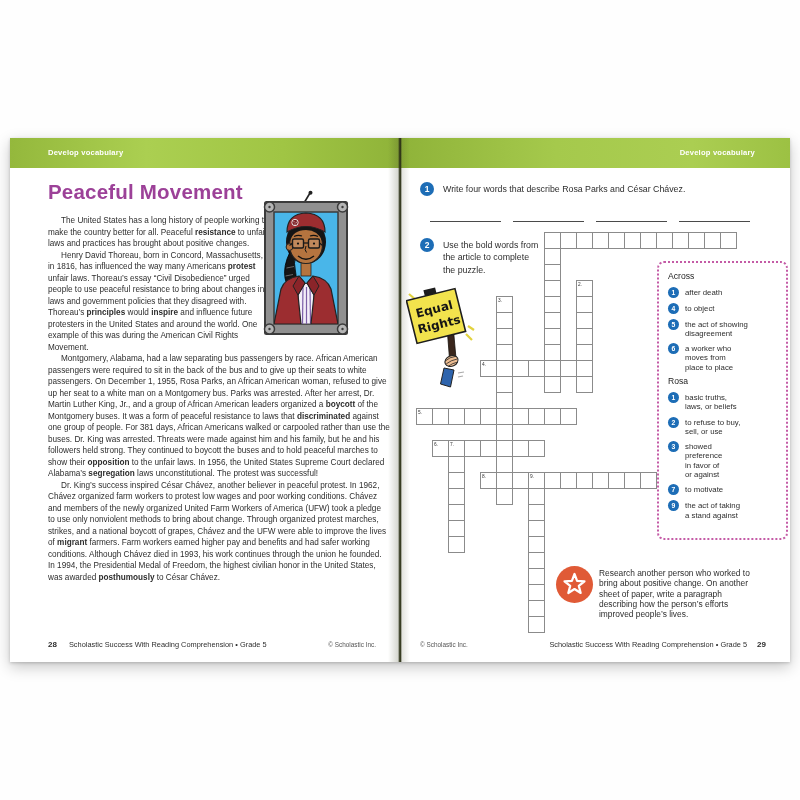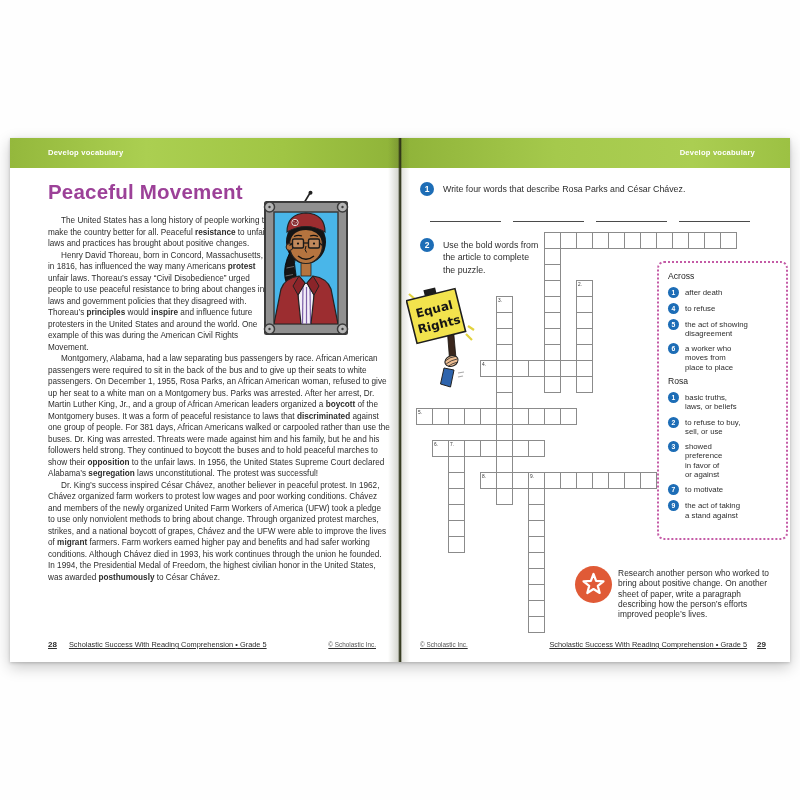--- a/index.html
+++ b/index.html
@@ -30,21 +30,21 @@
 
   
   .passage { position:absolute; left:38px; top:42px; width:342px; color:#2e2e2e; }
   .page-title { color:#9c4198; font-size:20.5px; font-weight:bold; letter-spacing:.2px; margin-bottom:11px; }
   .float-spacer { float:right; width:120px; height:158px; }
   .para { font-size:8.2px; line-height:11.5px; text-indent:13px; text-align:left; }
   .para b { font-weight:bold; }
   .portrait { position:absolute; left:250px; top:52px; width:92px; height:148px; z-index:2; }
 
   .footer { position:absolute; left:0; top:502px; width:100%; display:flex; align-items:baseline;
-            font-size:7.4px; color:#2e2e2e;text-decoration:underline; }
+            font-size:7.4px; color:#2e2e2e; }
   .left-page .footer { padding:0 24px 0 38px; }
   .right-page .footer { padding:0 24px 0 20px; }
   .pnum { font-weight:bold; font-size:8px; }
   .left-page .ftitle { margin-left:12px; }
   .fcopy { margin-left:auto; font-size:6.4px; color:#555; }
   .right-page .ftitle { margin-left:auto; margin-right:10px; }
   .right-page .fcopy { margin-left:0; }
 
   
   .q-row { position:absolute; display:flex; gap:9px; align-items:flex-start; }
@@ -65,21 +65,21 @@
       border:2px dotted #c45ba6; border-radius:7px; padding:7px 7px 4px 9px; background:#fff; overflow:hidden; }
   .clue-head { font-size:8.6px; font-weight:normal; color:#1c1c1c; margin:1px 0 5px 0; }
   .clue-item { display:flex; gap:6px; margin-bottom:4.5px; }
   .clue-num { width:11px; height:11px; border-radius:50%; background:#1d6db6; color:#fff;
       font-size:6.8px; font-weight:bold; display:flex; align-items:center; justify-content:center;
       flex:none; margin-top:.5px; }
   .clue-text { font-size:7.8px; line-height:9.3px; color:#2e2e2e; white-space:pre-line; padding-top:1.5px; }
 
   .sign-illustration { position:absolute; left:6px; top:148px; width:72px; height:104px; z-index:1; }
 
-  .activity { position:absolute; left:156px; top:428px; width:232px; display:flex; gap:6px; z-index:1;justify-content:center; }
+  .activity { position:absolute; left:156px; top:428px; width:232px; display:flex; gap:6px; z-index:1; }
   .star-circle { width:37px; height:37px; border-radius:50%; background:#e05a36; flex:none;
       display:flex; align-items:center; justify-content:center; }
   .activity-text { font-size:8.4px; line-height:10.3px; color:#2e2e2e; white-space:pre-line; padding-top:2px; }
 </style>
 </head>
 <body>
 
 <div class="photo">
   <div class="book">
 
@@ -323,21 +323,21 @@
 
       <div class="clue-box">
         <div class="clue-head">Across</div>
         <div>
             <div class="clue-item">
               <span class="clue-num">1</span>
               <span class="clue-text">after death</span>
             </div>
             <div class="clue-item">
               <span class="clue-num">4</span>
-              <span class="clue-text">to refuse</span>
+              <span class="clue-text">to object</span>
             </div>
             <div class="clue-item">
               <span class="clue-num">5</span>
               <span class="clue-text">the act of showing
 disagreement</span>
             </div>
             <div class="clue-item">
               <span class="clue-num">6</span>
               <span class="clue-text">a worker who
 moves from

